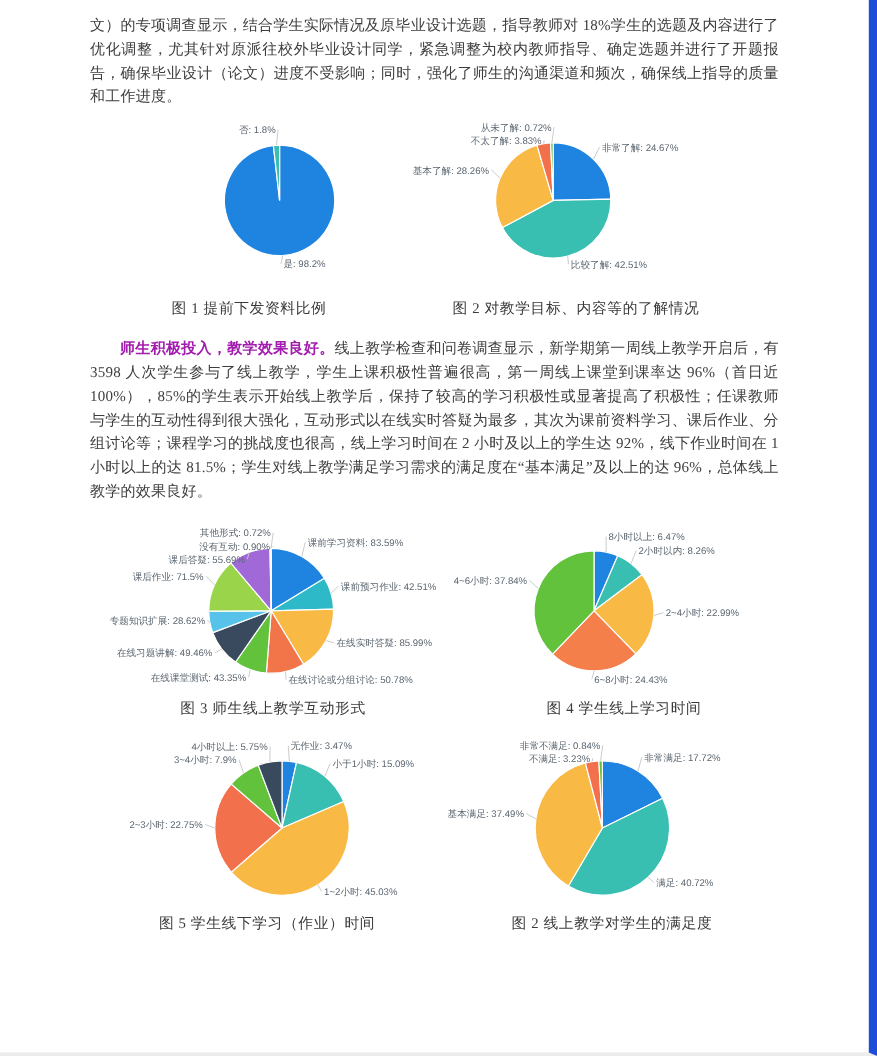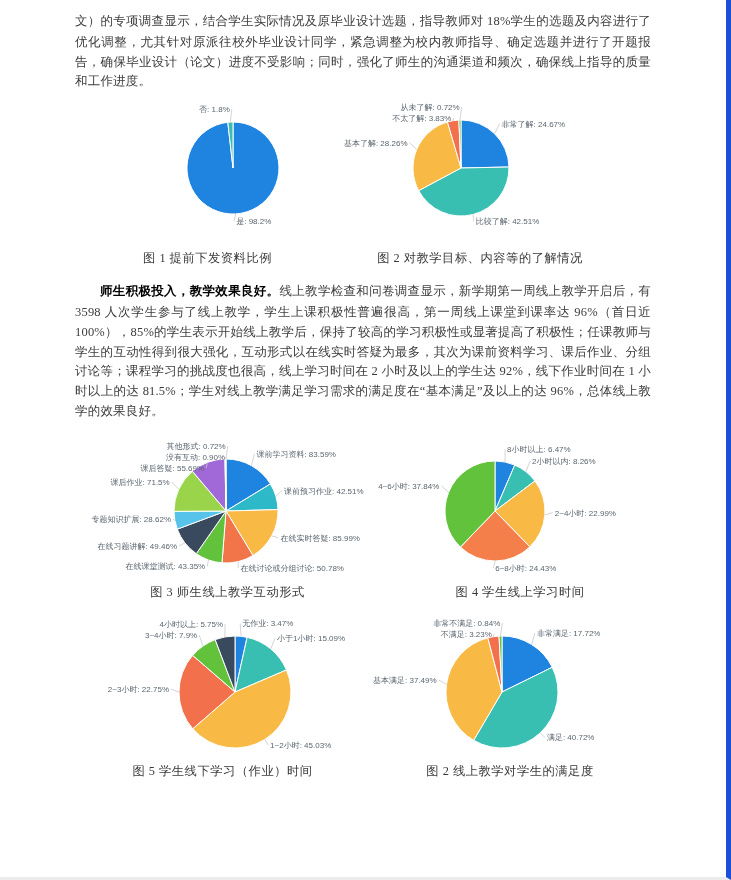--- a/index.html
+++ b/index.html
@@ -1,37 +1,37 @@
 <!DOCTYPE html>
 <html><head>
 <meta charset="utf-8">
 <style>
   html,body{margin:0;padding:0;background:#fff;}
   .page{
     position:relative;
     width:731px;height:880px;
     background:#fff;
     box-sizing:border-box;
-    border-right:5px solid #1d4ed8;
+    border-right:7px solid #1d4ed8;
     border-bottom:3px solid #ececec;
     overflow:hidden;
     font-family:"Liberation Serif", serif;
     color:#3d3d3d;
   }
   .content{padding-top:12px;}
   .para{
     margin:0 75px;
     font-size:12.5px;
     line-height:19.8px;
     text-align:justify;
     letter-spacing:0.2px;
   }
   .para.m-top{margin-top:15px;}
   .para.m-top-sm{margin-top:10px;}
-  .para .lead{font-weight:bold;color:#000000;font-family:Liberation Mono, monospace;}
+  .para .lead{font-weight:bold;color:#a21caf;}
   .para.indent{text-indent:2em;}
   .chart-row{display:flex;align-items:flex-start;margin-left:85px;margin-top:7px;}
   figure{margin:0;padding:0;}
   figure svg{display:block;}
   figcaption{
     text-align:center;
     font-size:12.3px;
     color:#3a3a3a;
     margin-top:3px;
     letter-spacing:0.5px;

